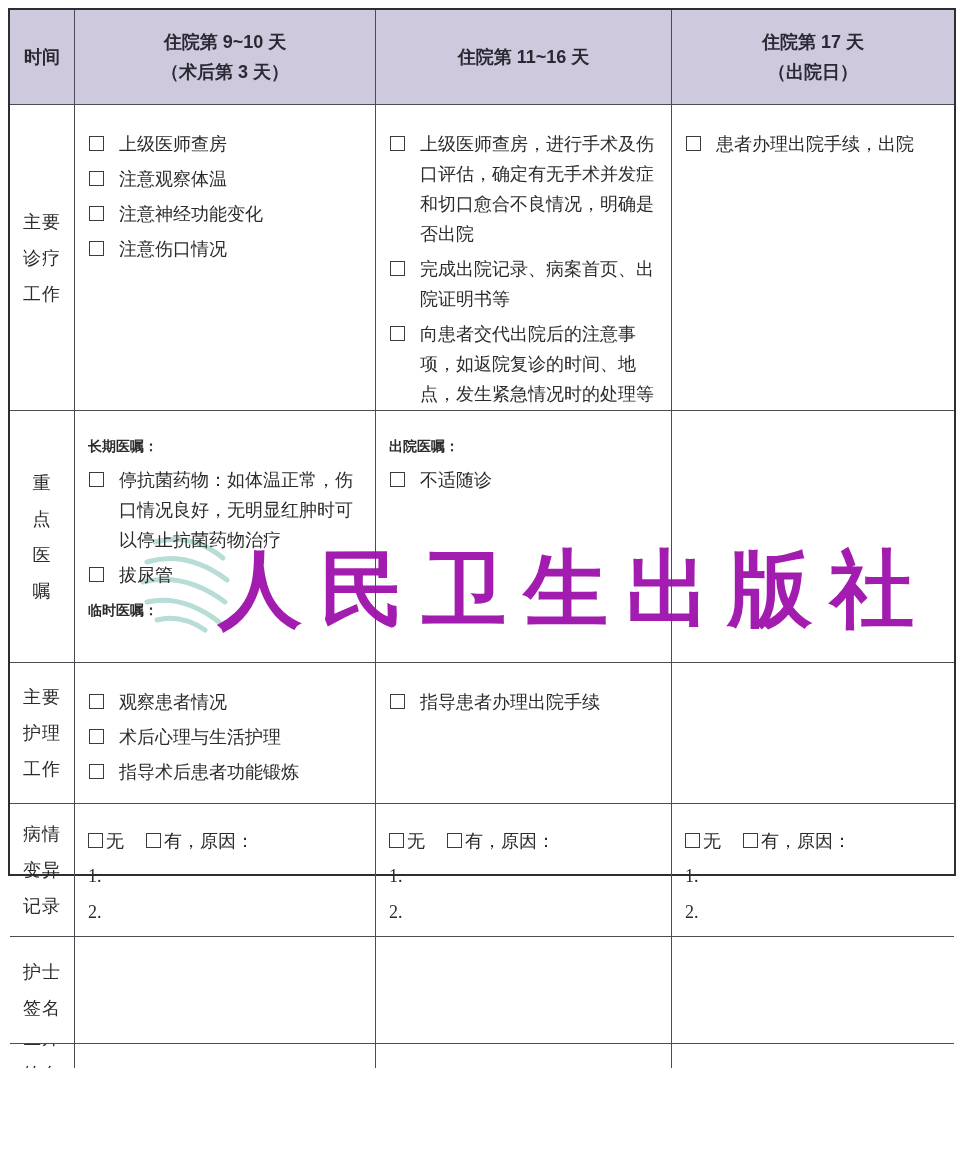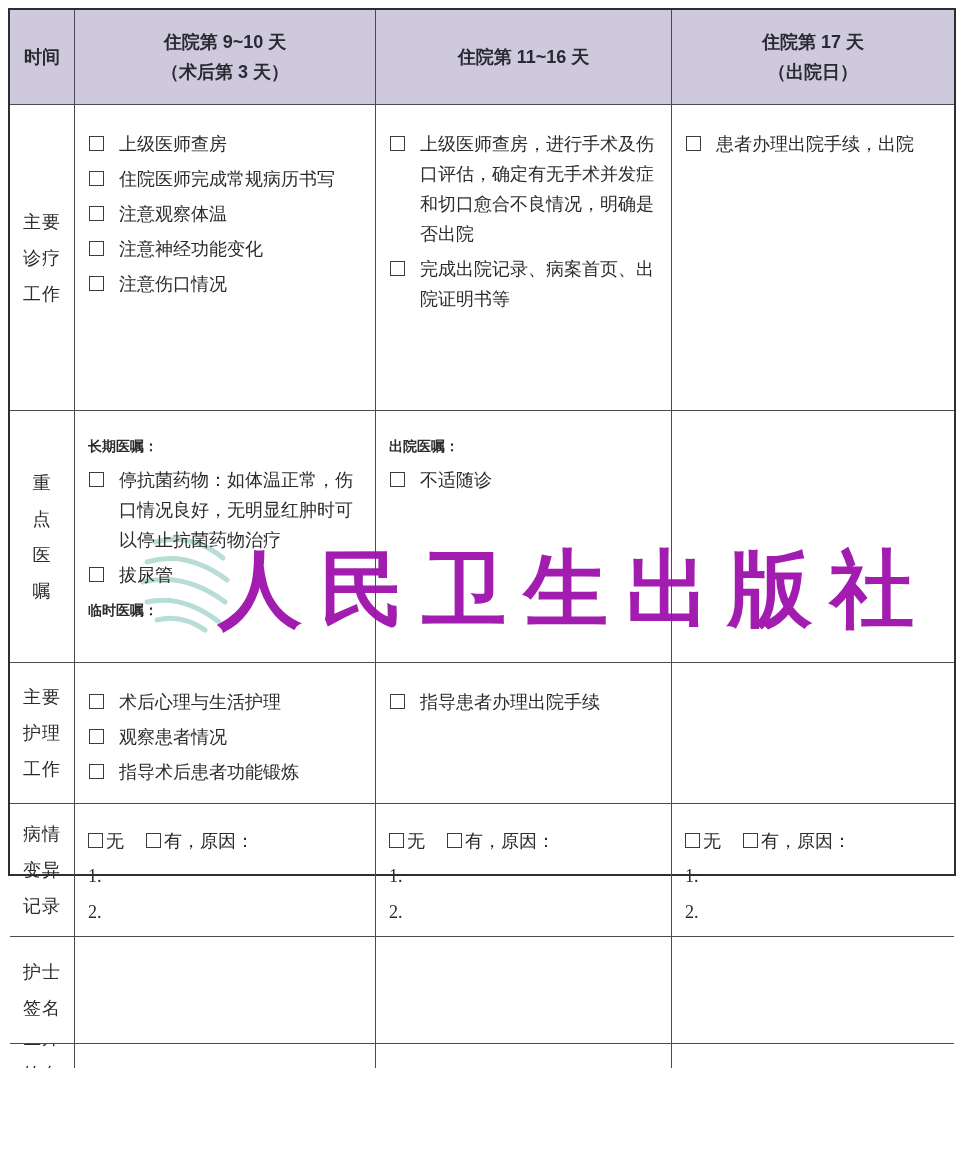--- a/index.html
+++ b/index.html
@@ -91,28 +91,28 @@
 （术后第 3 天）</div>
     <div class="cell hcell bl">住院第 11~16 天</div>
     <div class="cell hcell bl">住院第 17 天
 （出院日）</div>
 
     <div class="cell lcell bt">主要
 诊疗
 工作</div>
     <div class="cell ccell bl bt">
       <div class="item"><span class="cb"></span><span>上级医师查房</span></div>
-      <div class="item"><span class="cb"></span><span>住院医师完成常规病历书写</span></div>
       <div class="item"><span class="cb"></span><span>注意观察体温</span></div>
       <div class="item"><span class="cb"></span><span>注意神经功能变化</span></div>
       <div class="item"><span class="cb"></span><span>注意伤口情况</span></div>
     </div>
     <div class="cell ccell bl bt">
       <div class="item"><span class="cb"></span><span>上级医师查房，进行手术及伤口评估，确定有无手术并发症和切口愈合不良情况，明确是否出院</span></div>
       <div class="item"><span class="cb"></span><span>完成出院记录、病案首页、出院证明书等</span></div>
+      <div class="item"><span class="cb"></span><span>向患者交代出院后的注意事项，如返院复诊的时间、地点，发生紧急情况时的处理等</span></div>
     </div>
     <div class="cell ccell bl bt">
       <div class="item"><span class="cb"></span><span>患者办理出院手续，出院</span></div>
     </div>
 
     <div class="cell lcell bt">重
 点
 医
 嘱</div>
     <div class="cell ccell tight bl bt">
@@ -124,22 +124,22 @@
     <div class="cell ccell tight bl bt">
       <div class="hding">出院医嘱：</div>
       <div class="item"><span class="cb"></span><span>不适随诊</span></div>
     </div>
     <div class="cell ccell bl bt"></div>
 
     <div class="cell lcell bt">主要
 护理
 工作</div>
     <div class="cell ccell bl bt">
+      <div class="item"><span class="cb"></span><span>观察患者情况</span></div>
       <div class="item"><span class="cb"></span><span>术后心理与生活护理</span></div>
-      <div class="item"><span class="cb"></span><span>观察患者情况</span></div>
       <div class="item"><span class="cb"></span><span>指导术后患者功能锻炼</span></div>
     </div>
     <div class="cell ccell bl bt">
       <div class="item"><span class="cb"></span><span>指导患者办理出院手续</span></div>
     </div>
     <div class="cell ccell bl bt"></div>
 
     <div class="cell lcell bt">病情
 变异
 记录</div>

